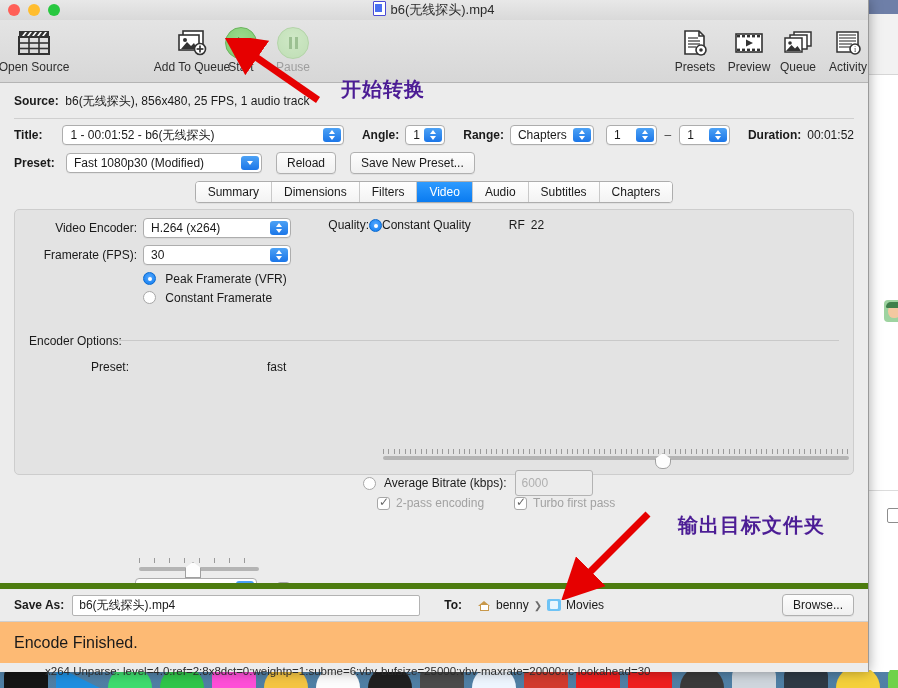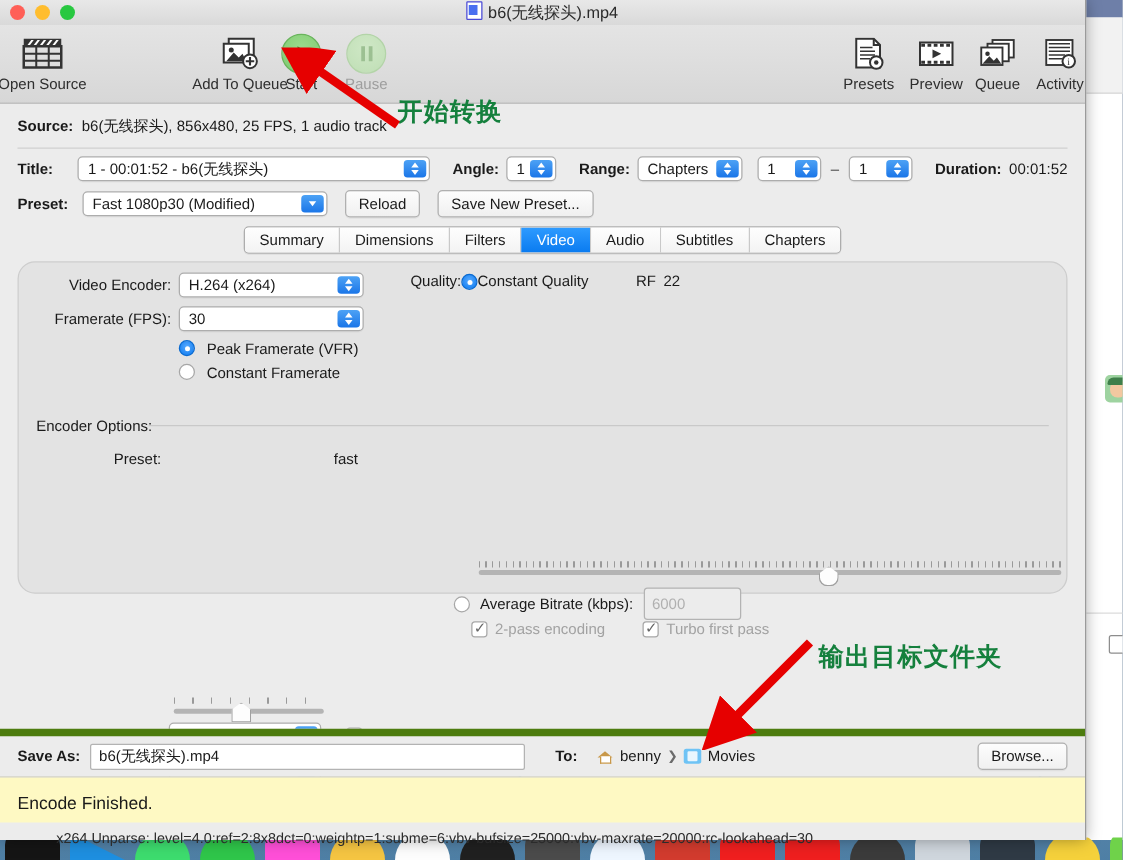--- a/index.html
+++ b/index.html
@@ -85,21 +85,21 @@
 
   
   .tabsbar{display:flex;justify-content:center;margin-top:4px;}
   .tabs{display:flex;border:1px solid #adadad;border-radius:4px;overflow:hidden;background:#fff;
     box-shadow:0 1px 0 rgba(0,0,0,.05);}
   .tab{padding:3px 12px;font-size:12px;border-right:1px solid #c9c9c9;background:linear-gradient(180deg,#fefefe,#f3f3f3);}
   .tab:last-child{border-right:none;}
   .tab.active{background:linear-gradient(180deg,#2e9bff,#0a7bf0);color:#fff;}
 
   
-  .panel{margin:6px 14px 0 14px;background:#e3e3e3;border:1px solid #cdcdcd;border-radius:14px;
+  .panel{margin:6px 14px 0 14px;background:#e3e3e3;border:1px solid #cdcdcd;border-radius:5px;
     height:266px;position:relative;padding:14px;box-sizing:border-box;}
   .lbl-r{text-align:right;font-size:12px;}
   .radio{width:13px;height:13px;border-radius:50%;border:1px solid #a7a7a7;background:#fff;display:inline-block;
     vertical-align:-2px;position:relative;box-sizing:border-box;}
   .radio.on{background:radial-gradient(circle at 50% 40%,#57aaff,#0a78ef);border-color:#0a6ad0;}
   .radio.on::after{content:"";position:absolute;left:4px;top:4px;width:4px;height:4px;border-radius:50%;background:#fff;}
   .chk{width:13px;height:13px;border-radius:3px;border:1px solid #a7a7a7;background:#fff;display:inline-block;
     vertical-align:-2px;position:relative;box-sizing:border-box;}
   .chk.on::after{content:"✓";position:absolute;left:1px;top:-3px;font-size:12px;color:#666;}
   .muted{color:#a2a2a2;}
@@ -138,26 +138,26 @@
   .pathbar{display:flex;align-items:center;gap:5px;font-size:12px;}
   .home-ico{width:13px;height:13px;position:relative;display:inline-block;}
   .home-ico::before{content:"";position:absolute;left:0;top:2px;width:0;height:0;
     border-left:6.5px solid transparent;border-right:6.5px solid transparent;border-bottom:5px solid #c8984a;}
   .home-ico::after{content:"";position:absolute;left:2px;top:6px;width:9px;height:6px;border:1px solid #c8984a;
     border-top:none;background:#fff;box-sizing:border-box;}
   .folder-ico{width:14px;height:12px;background:#6ec3f5;border-radius:2px;position:relative;display:inline-block;}
   .folder-ico::after{content:"";position:absolute;left:3px;top:2px;width:8px;height:8px;background:#fff;
     border-radius:1px;opacity:.85;}
   .chev{color:#6b6b6b;font-size:10px;}
-  .statusbar{position:absolute;left:0;top:621px;width:868px;height:37px;background:#fef9c3;
-    border-top:1px solid #cfcfcf;display:flex;align-items:flex-start;padding:12px 14px;box-sizing:border-box;font-size:14px;}
-
-  
-  .anno{position:absolute;color:#15803d;font-size:20px;font-weight:bold;letter-spacing:1px;
-    font-family:"DejaVu Sans",sans-serif;white-space:nowrap;}
+  .statusbar{position:absolute;left:0;top:621px;width:868px;height:42px;background:#fdba74;
+    border-top:1px solid #cfcfcf;display:flex;align-items:flex-start;padding:12px 14px;box-sizing:border-box;font-size:16px;}
+
+  
+  .anno{position:absolute;color:#4c1d95;font-size:20px;font-weight:bold;letter-spacing:1px;
+    font-family:"DejaVu Sans",sans-serif;white-space:nowrap;margin-left:23px;}
   .arrow{position:absolute;pointer-events:none;}
 </style>
 </head>
 <body>
 
 <div id="desktop"></div>
 
 <div id="bg-window">
   <div class="bgw-titlebar"></div>
   <div class="bgw-toolbar"></div>

